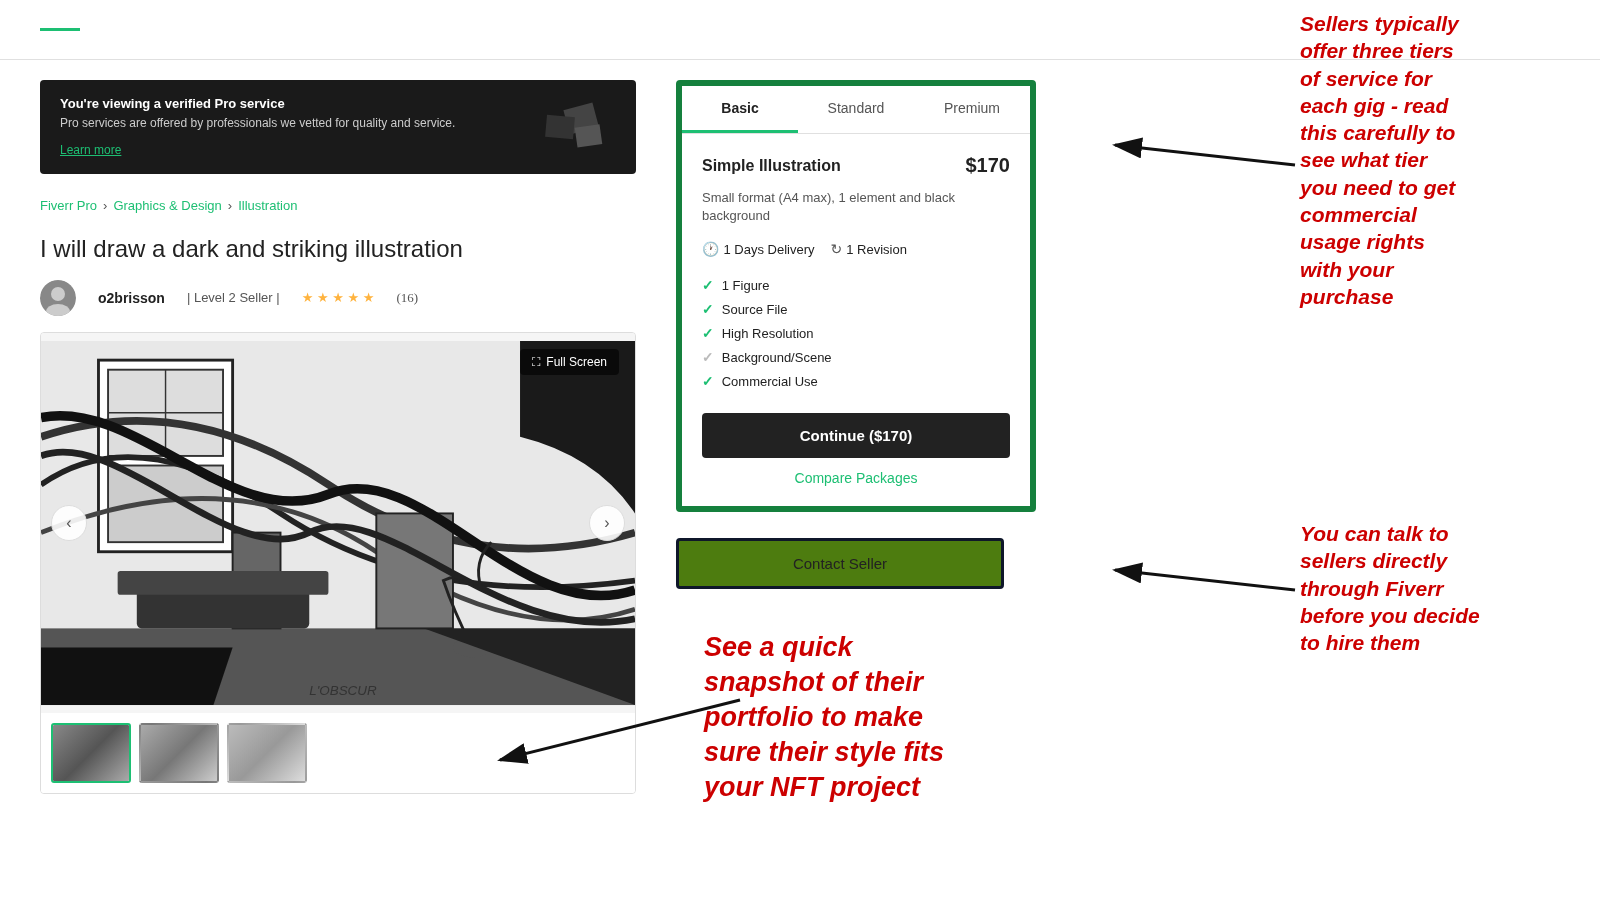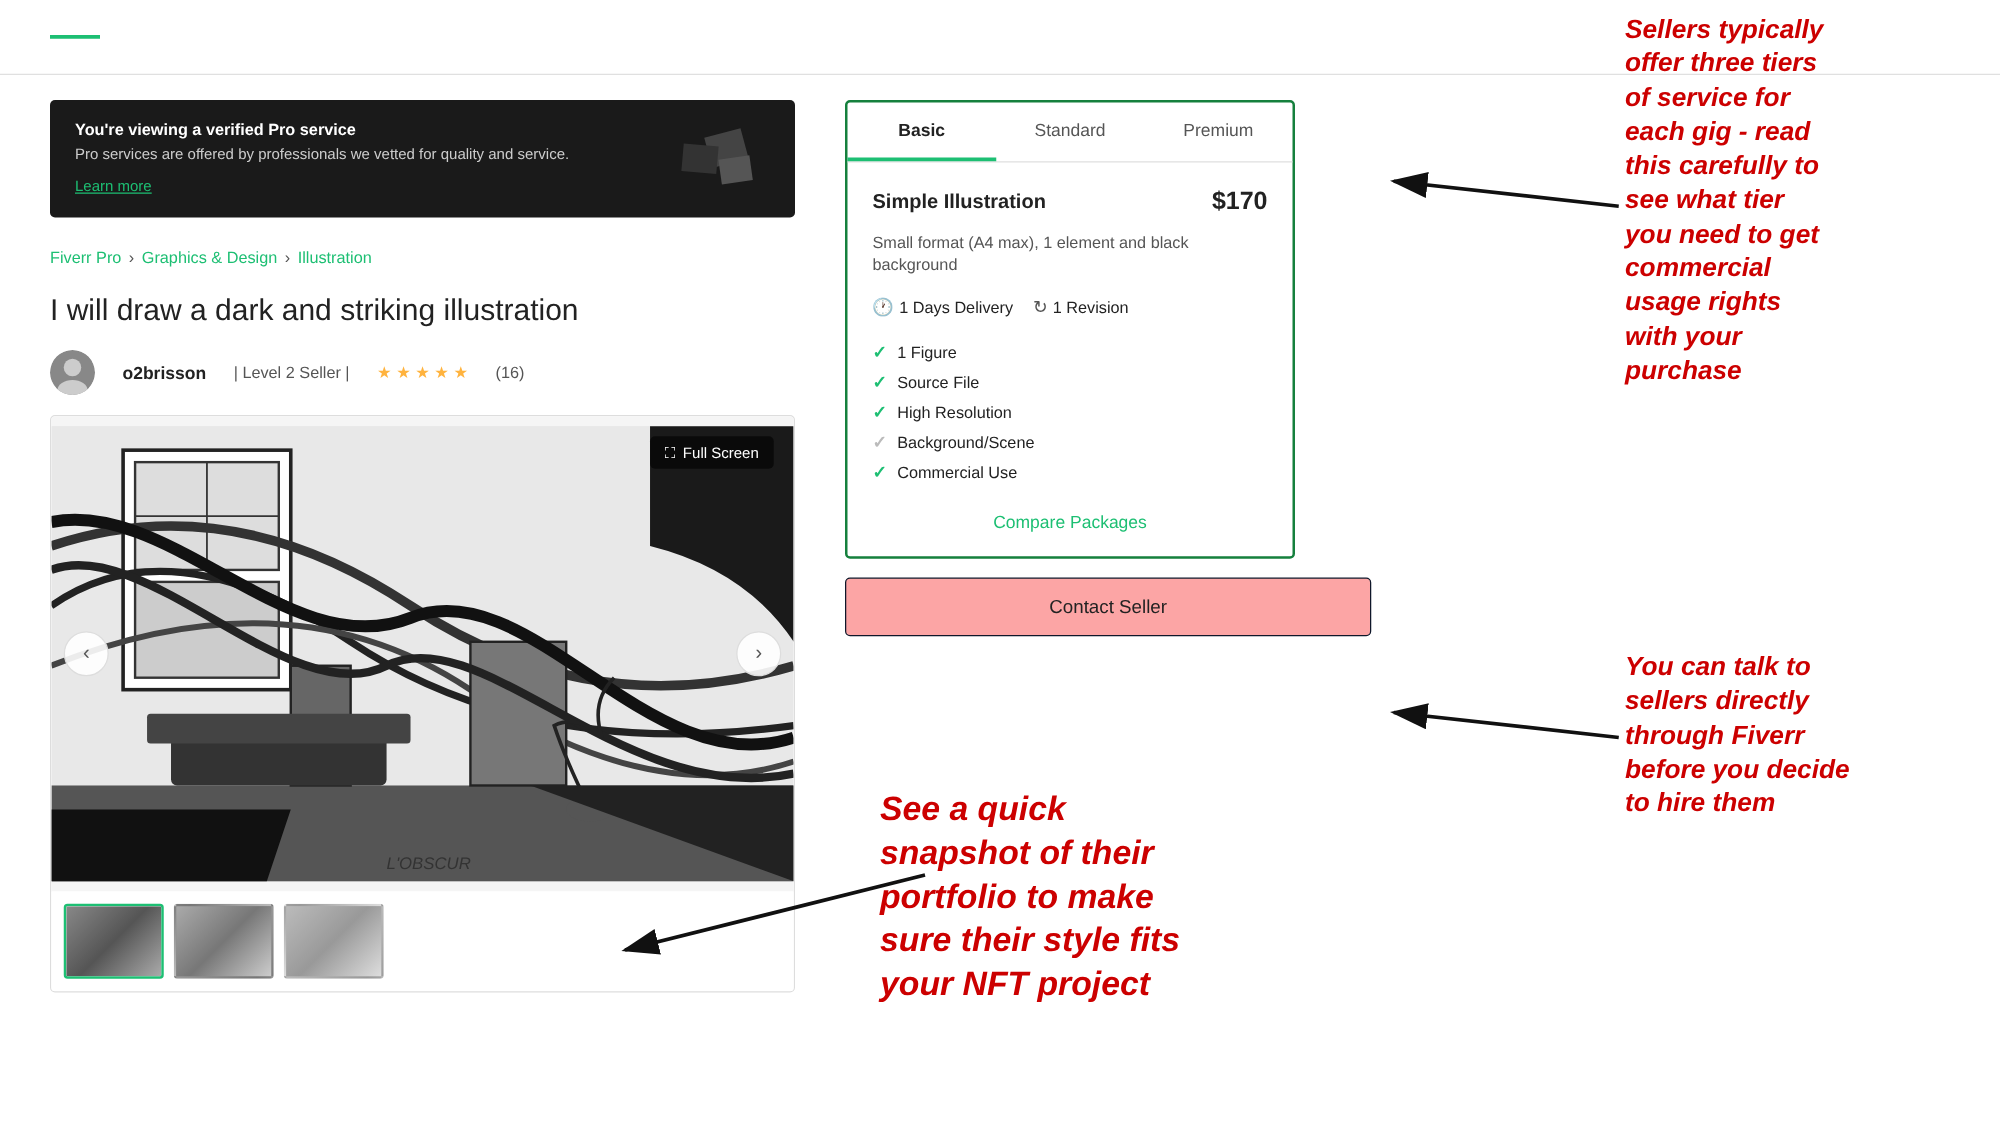--- a/index.html
+++ b/index.html
@@ -135,20 +135,21 @@
       font-size: 13px;
       color: #555;
     }
     .stars {
       color: #ffb33e;
       font-size: 13px;
     }
     .review-count {
       font-size: 13px;
       color: #555;
+      font-family: Liberation Serif, serif;
     }
 
     
     .image-gallery {
       border: 1px solid #ddd;
       border-radius: 4px;
       overflow: hidden;
       position: relative;
     }
     .main-image {
@@ -224,25 +225,25 @@
       background: #bbb;
     }
 
     
     .right-col {
       flex: 1;
       padding-left: 40px;
     }
 
     .package-card {
-      border: 2px solid #15803d;
+      border: 6px solid #15803d;
       border-radius: 4px;
       width: 360px;
       background: #fff;
-      margin-bottom: 15px;
+      margin-bottom: 26px;
     }
 
     .package-tabs {
       display: flex;
       border-bottom: 1px solid #e0e0e0;
     }
     .pkg-tab {
       flex: 1;
       padding: 14px 0;
       text-align: center;
@@ -340,23 +341,23 @@
       display: block;
       text-align: center;
       color: #1dbf73;
       font-size: 14px;
       cursor: pointer;
       text-decoration: none;
     }
 
     
     .contact-seller-btn {
-      width: 421px;
-      border: 1px solid #0f172a;
-      background: #fca5a5;
+      width: 328px;
+      border: 3px solid #0f172a;
+      background: #4d7c0f;
       color: #222;
       border-radius: 4px;
       padding: 14px;
       font-size: 15px;
       font-weight: 500;
       cursor: pointer;
       text-align: center;
     }
 
     
@@ -549,20 +550,21 @@
           <li class="pkg-feature">
             <span class="check dim">✓</span>
             <span>Background/Scene</span>
           </li>
           <li class="pkg-feature">
             <span class="check">✓</span>
             <span>Commercial Use</span>
           </li>
         </ul>
 
+        <button class="continue-btn">Continue ($170)</button>
         <a class="compare-link">Compare Packages</a>
       </div>
     </div>
 
     
     <button class="contact-seller-btn">Contact Seller</button>
 
   </div>
 
 </div>

